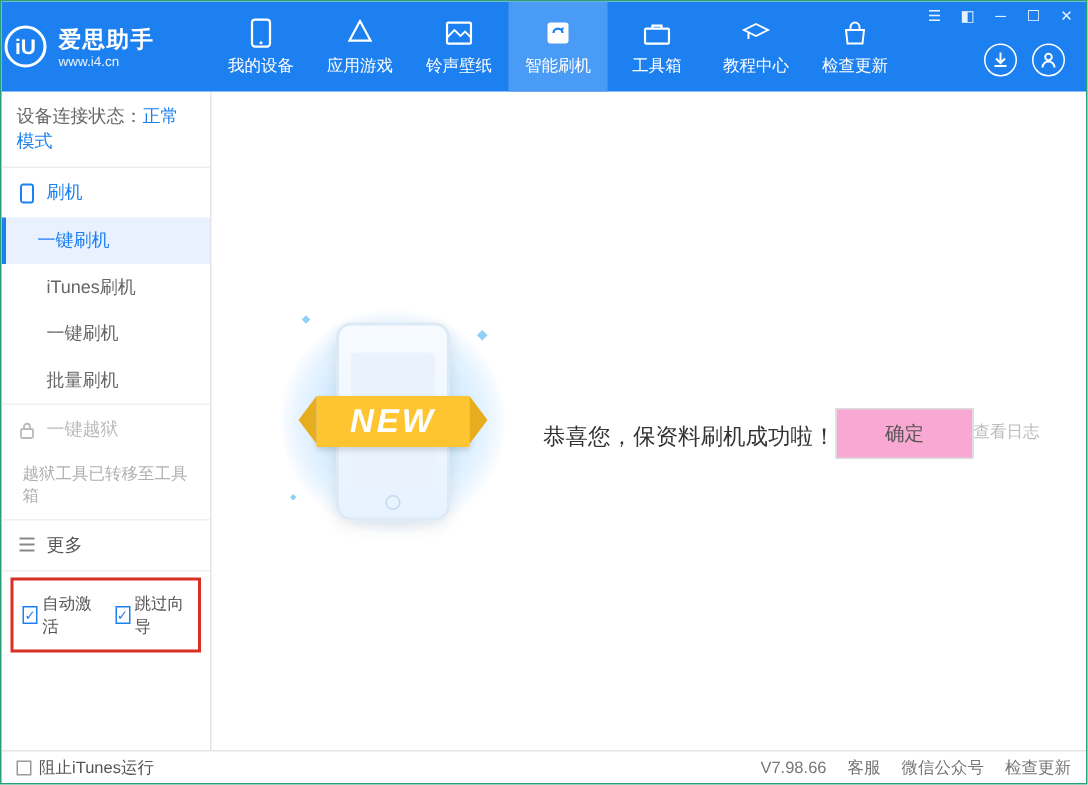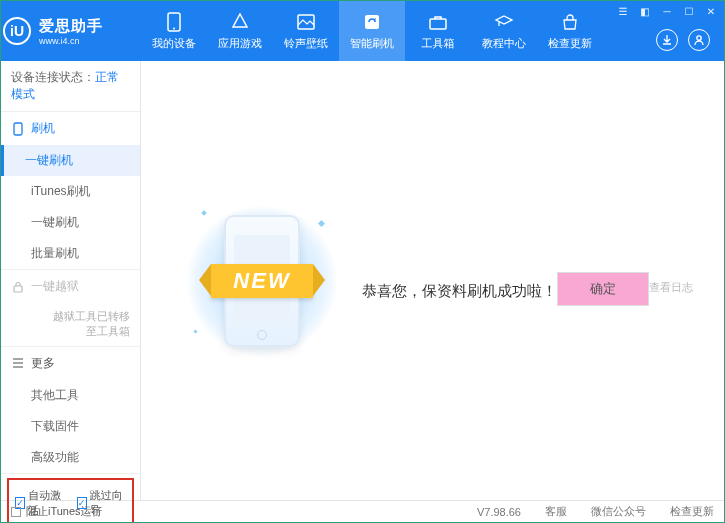--- a/index.html
+++ b/index.html
@@ -23,42 +23,42 @@
 .sidebar { width: 140px; border-right: 1px solid #e5e5e5; display: flex; flex-direction: column; font-size: 12px; }
 .conn-status { padding: 8px 10px; border-bottom: 1px solid #eee; color: #666; }
 .conn-mode { color: #1d80f0; }
 .sb-section { border-bottom: 1px solid #f0f0f0; }
 .sb-head { display: flex; align-items: center; padding: 8px 10px; color: #555; gap: 6px; }
 .sb-head.blue { color: #1d80f0; text-align: right; }
 .sb-head .ico { width: 14px; height: 14px; display: flex; align-items: center; justify-content: center; }
 .sb-items { }
 .sb-item { padding: 7px 10px 7px 30px; color: #666; cursor: pointer; }
 .sb-item.active { background: #e8f1fd; color: #1d80f0; border-left: 3px solid #1d80f0; padding-left: 21px; }
-.sb-note { padding: 6px 10px 6px 42px; color: #b0b0b0; font-size: 11px; line-height: 1.4; text-align: right; }
+.sb-note { padding: 6px 10px 6px 14px; color: #b0b0b0; font-size: 11px; line-height: 1.4; }
 .sb-lock { color: #bbb; }
 .checkbox-row { padding: 8px 6px; display: flex; gap: 12px; border: 2px solid #d93025; margin: 4px 6px; align-items: center; }
 .chk { display: flex; align-items: center; gap: 3px; font-size: 11px; color: #555; }
 .chk-box { width: 12px; height: 12px; border: 1px solid #1d80f0; display: flex; align-items: center; justify-content: center; color: #1d80f0; font-size: 9px; }
 .main { flex: 1; display: flex; flex-direction: row; align-items: center; justify-content: center; position: relative; }
 .illus { width: 180px; height: 160px; position: relative; display: flex; align-items: center; justify-content: center; }
 .halo { width: 150px; height: 150px; border-radius: 50%; background: radial-gradient(circle, #cfeaff 38%, #e8f4ff 60%, transparent 72%); position: absolute; }
 .phone { width: 76px; height: 132px; background: linear-gradient(#f7fbff,#e6f2ff); border-radius: 10px; border: 2px solid #dde9f5; position: relative; z-index: 2; box-shadow: 0 4px 10px rgba(0,0,0,0.08); }
 .phone::before { content:""; position:absolute; top:18px; left:8px; right:8px; bottom:18px; background:#eaf3fc; border-radius:3px; }
 .phone .home { position:absolute; bottom:5px; left:50%; transform:translateX(-50%); width:10px; height:10px; border:1.5px solid #c7d8ea; border-radius:50%; }
 .ribbon { position: absolute; z-index: 3; background: #ffc531; color: #fff; font-weight: 900; font-size: 22px; padding: 4px 22px; letter-spacing: 2px; font-style: italic; box-shadow: 0 2px 4px rgba(0,0,0,0.15); }
 .ribbon::before, .ribbon::after { content:""; position:absolute; top:0; width:0; height:0; border-top: 16px solid transparent; border-bottom: 16px solid transparent; }
 .ribbon::before { left:-12px; border-right: 12px solid #e6ad1f; }
 .ribbon::after { right:-12px; border-left: 12px solid #e6ad1f; }
 .star { position:absolute; background:#8fd0f5; z-index:2; }
 .success-msg { margin-top: 22px; font-size: 15px; color: #333; margin-left: 10px; }
 .ok-btn { margin-top: 16px; padding: 7px 32px; border: 1px solid #ddd; background: #f9a8d4; font-size: 13px; color: #555; cursor: pointer; }
 .view-log { margin-top: 14px; font-size: 11px; color: #bbb; cursor: pointer; }
 .statusbar { height: 22px; border-top: 1px solid #e5e5e5; display: flex; align-items: center; font-size: 11px; color: #777; padding: 0 10px; justify-content: space-between; }
 .status-left { display: flex; align-items: center; gap: 5px; }
-.status-right { display: flex; align-items: center; gap: 24px; }
+.status-right { display: flex; align-items: center; gap: 14px; }
 .sq { width: 10px; height: 10px; border: 1px solid #999; }
 svg { display: block; }
 </style>
 </head>
 <body>
 
 <div class="window">
 
   <div class="titlebar">
     <div class="logo-area">
@@ -192,25 +192,20 @@
       </div>
 
       <div class="sb-section">
         <div class="sb-head">
           <span class="ico">
               <svg width="12" height="10" viewBox="0 0 12 10">
                 <path d="M1 1 H11 M1 5 H11 M1 9 H11" stroke="#888" stroke-width="1.4"></path>
               </svg>
             </span>
           <span>更多</span>
-        </div>
-        <div class="sb-items">
-          <div class="sb-item">其他工具</div>
-          <div class="sb-item">下载固件</div>
-          <div class="sb-item">高级功能</div>
         </div>
       </div>
 
       <div class="checkbox-row">
         <label class="chk">
             <span class="chk-box">✓</span>
             <span>自动激活</span>
           </label>
         <label class="chk">
             <span class="chk-box">✓</span>

